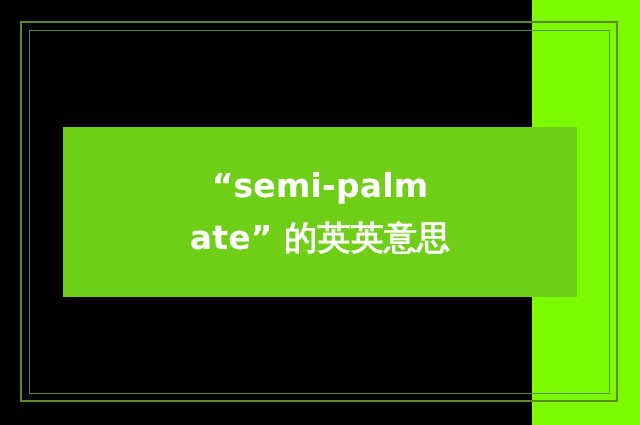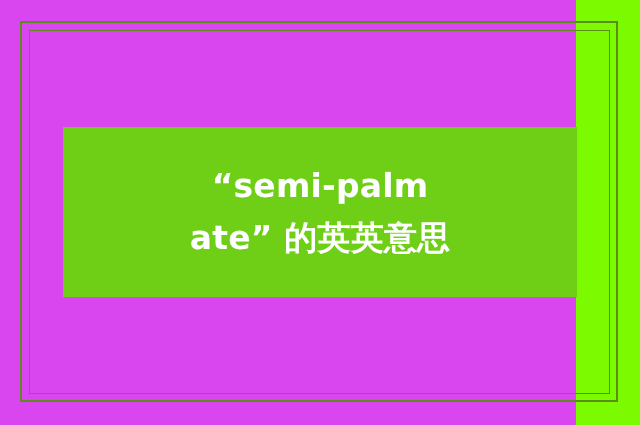--- a/index.html
+++ b/index.html
@@ -13,22 +13,21 @@
     background: #7cfb00;
     font-family: "Liberation Sans", sans-serif;
     overflow: hidden;
   }
 
   
   .canvas {
     position: relative;
     width: 532px;
     height: 425px;
-    background: #d946ef;
-    padding-left: 44px;
+    background: #000000;
   }
 
   
   .frame-outer {
     position: absolute;
     left: 20px;
     top: 21px;
     width: 598px;
     height: 381px;
     border: 2px solid #5c8c1e;

